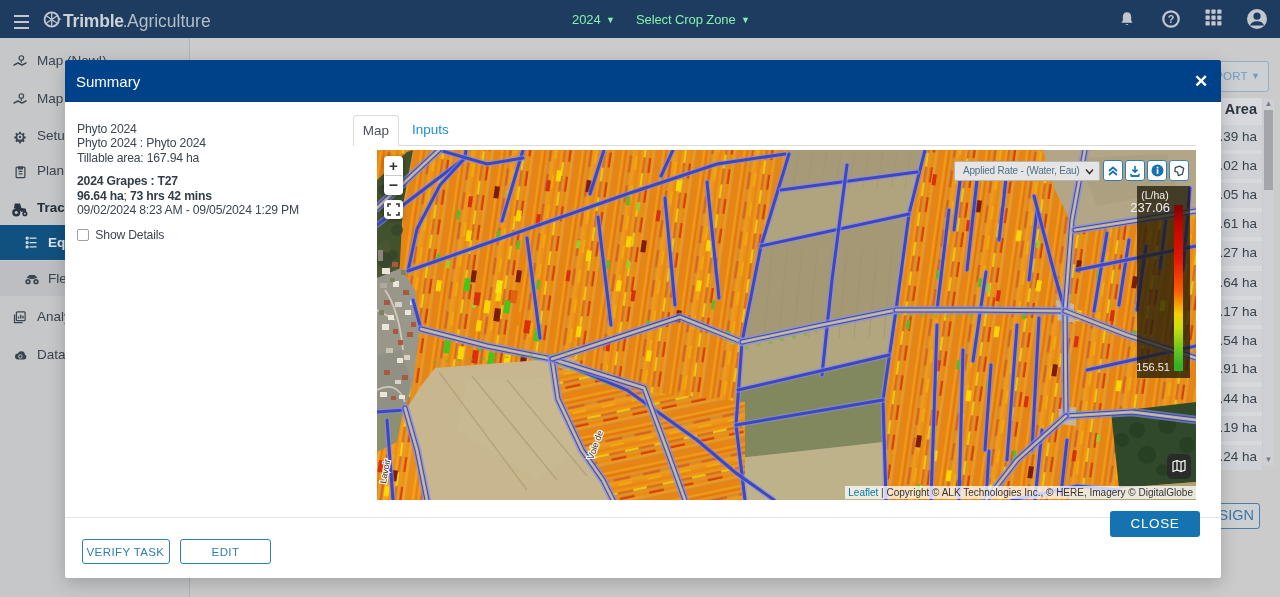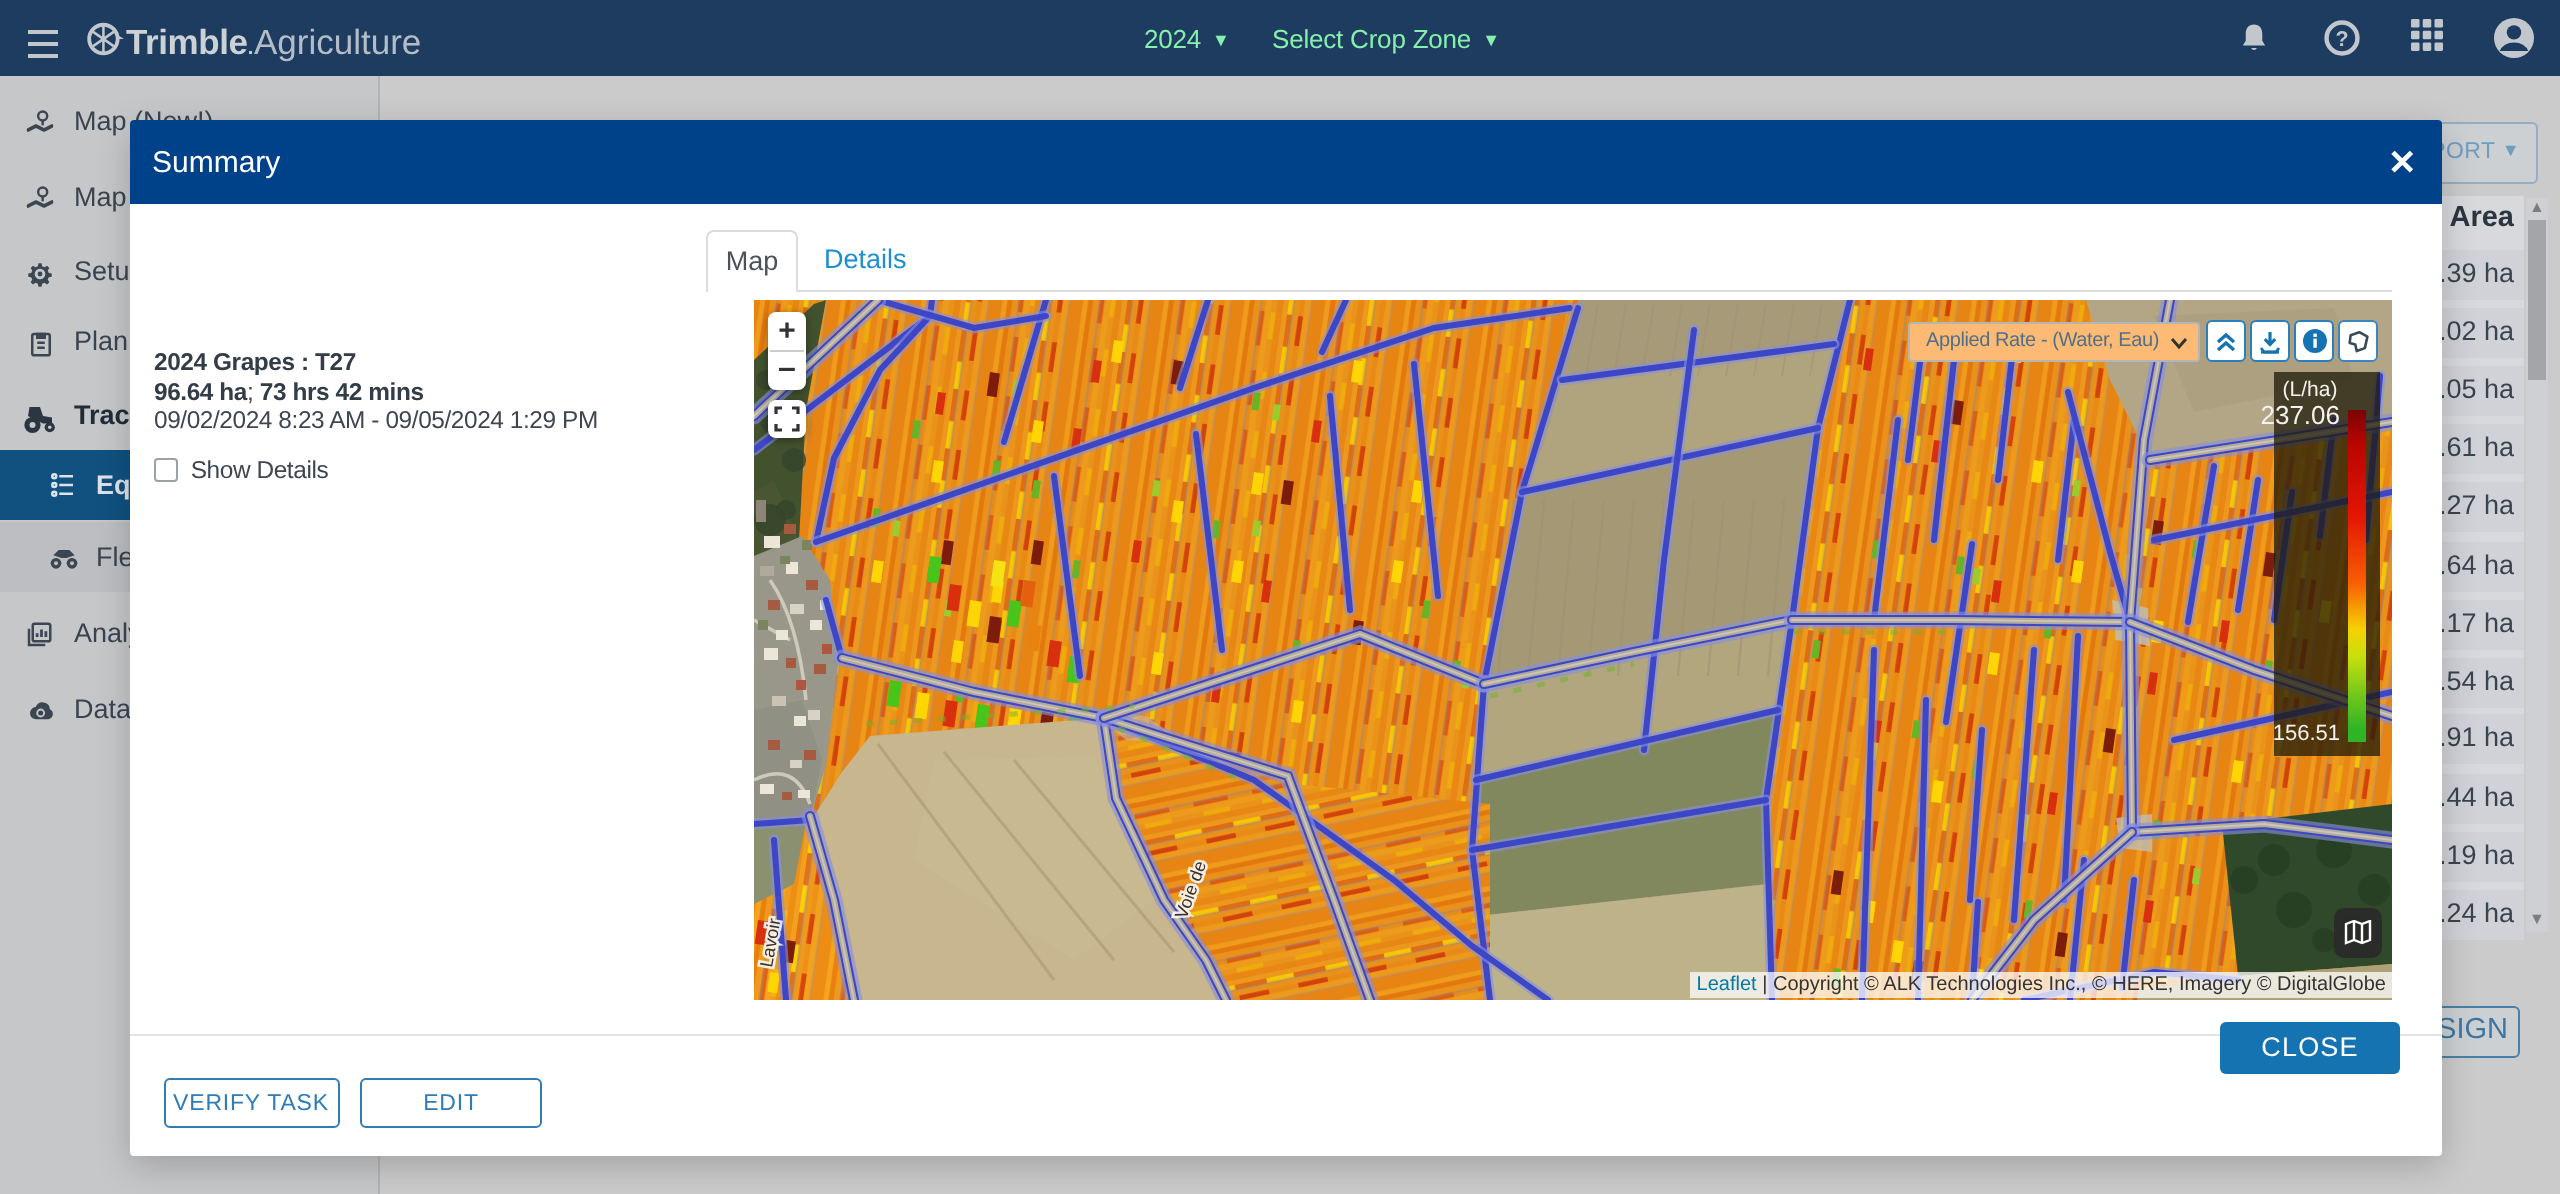--- a/index.html
+++ b/index.html
@@ -195,24 +195,25 @@
   <div class="abs" style="left:1264px;top:110px;width:9px;height:80px;background:#a4a5a9;"></div>
   <div class="abs" style="left:1264.5px;top:99px;color:#7a7e83;font-size:8px;">▲</div>
   <div class="abs" style="left:1264.5px;top:455px;color:#7a7e83;font-size:8px;">▼</div>
 </div>
 
 <div id="modal">
   <div id="mhead">
       <div class="ttl">Summary</div>
       <div class="x">✕</div>
     </div>
+  <div class="info" style="top:61.5px;">Phyto 2024<br>Phyto 2024 : Phyto 2024<br>Tillable area: 167.94 ha</div>
   <div class="info" style="top:114px;"><b>2024 Grapes : T27</b><br><b>96.64 ha</b>; <b>73 hrs 42 mins</b><br>09/02/2024 8:23 AM - 09/05/2024 1:29 PM</div>
   <div class="info" style="top:168px;"><span style="display:inline-block;width:12px;height:12px;border:1.5px solid #9aa2a8;border-radius:2px;vertical-align:-2px;"></span>&nbsp; Show Details</div>
   <div id="tabmap">Map</div>
-  <div id="tabinp">Details</div>
+  <div id="tabinp">Inputs</div>
   <div id="tabline"></div>
   <div id="mapwrap"><svg width="819" height="350" viewBox="0 0 819 350">
 <defs>
 <pattern id="vin" width="32" height="24" patternUnits="userSpaceOnUse" patternTransform="rotate(8) scale(1.25)">
   <rect width="32" height="24" fill="#ef9719"></rect>
   <rect x="0" width="2.5" height="24" fill="#ec8d14"></rect>
   <rect x="2.5" width="2" height="24" fill="#f6a41e"></rect>
   <rect x="4.5" width="2" height="24" fill="#e87f10"></rect>
   <rect x="6.5" width="2.5" height="24" fill="#f1991b"></rect>
   <rect x="9" width="2" height="14" fill="#e2600e"></rect>
@@ -610,21 +611,21 @@
 
 <div style="position:absolute;left:7px;top:6px;width:19px;height:39px;background:#fff;border-radius:4px;box-shadow:0 1px 4px rgba(0,0,0,0.4);z-index:5;"></div>
 <div style="position:absolute;left:7px;top:6px;width:19px;height:20px;color:#333;font-size:15px;font-weight:bold;text-align:center;line-height:19px;z-index:6;">+</div>
 <div style="position:absolute;left:8px;top:25px;width:17px;height:1px;background:#ccc;z-index:6;"></div>
 <div style="position:absolute;left:7px;top:26px;width:19px;height:19px;color:#333;font-size:16px;font-weight:bold;text-align:center;line-height:17px;z-index:6;">–</div>
 <div style="position:absolute;left:7px;top:50px;width:19px;height:19px;background:#fff;border-radius:4px;box-shadow:0 1px 4px rgba(0,0,0,0.4);z-index:5;"></div>
 <svg style="position:absolute;left:10px;top:53px;z-index:6;" width="13" height="13" viewBox="0 0 13 13">
         <path d="M1 4 V1 H4 M9 1 H12 V4 M12 9 V12 H9 M4 12 H1 V9" stroke="#333" stroke-width="1.6" fill="none"></path>
       </svg>
 
-<div style="position:absolute;left:577px;top:11px;width:146px;height:20px;background:#fdba74;border:1px solid #b5b5b5;border-radius:2px;z-index:5;font-size:10px;color:#50708a;line-height:18px;padding-left:8px;letter-spacing:-0.2px;white-space:nowrap;overflow:hidden;">Applied Rate - (Water, Eau)<svg style="position:absolute;right:5px;top:6px;" width="9" height="7" viewBox="0 0 9 7">
+<div style="position:absolute;left:577px;top:11px;width:146px;height:20px;background:#e5e5e5;border:1px solid #b5b5b5;border-radius:2px;z-index:5;font-size:10px;color:#50708a;line-height:18px;padding-left:8px;letter-spacing:-0.2px;white-space:nowrap;overflow:hidden;">Applied Rate - (Water, Eau)<svg style="position:absolute;right:5px;top:6px;" width="9" height="7" viewBox="0 0 9 7">
           <path d="M1 1.5 L4.5 5.5 L8 1.5" stroke="#333" stroke-width="1.5" fill="none"></path>
         </svg></div>
 <div class="mbtn" style="left:726px;">
         <svg width="12" height="12" viewBox="0 0 12 12">
           <path d="M2 6 L6 2.5 L10 6 M2 10 L6 6.5 L10 10" stroke="#1673b2" stroke-width="1.7" fill="none"></path>
         </svg>
       </div>
 <div class="mbtn" style="left:748px;">
         <svg width="12" height="12" viewBox="0 0 12 12">
           <path d="M6 1 V7 M3.4 4.6 L6 7.2 L8.6 4.6" stroke="#1673b2" stroke-width="1.6" fill="none"></path>

